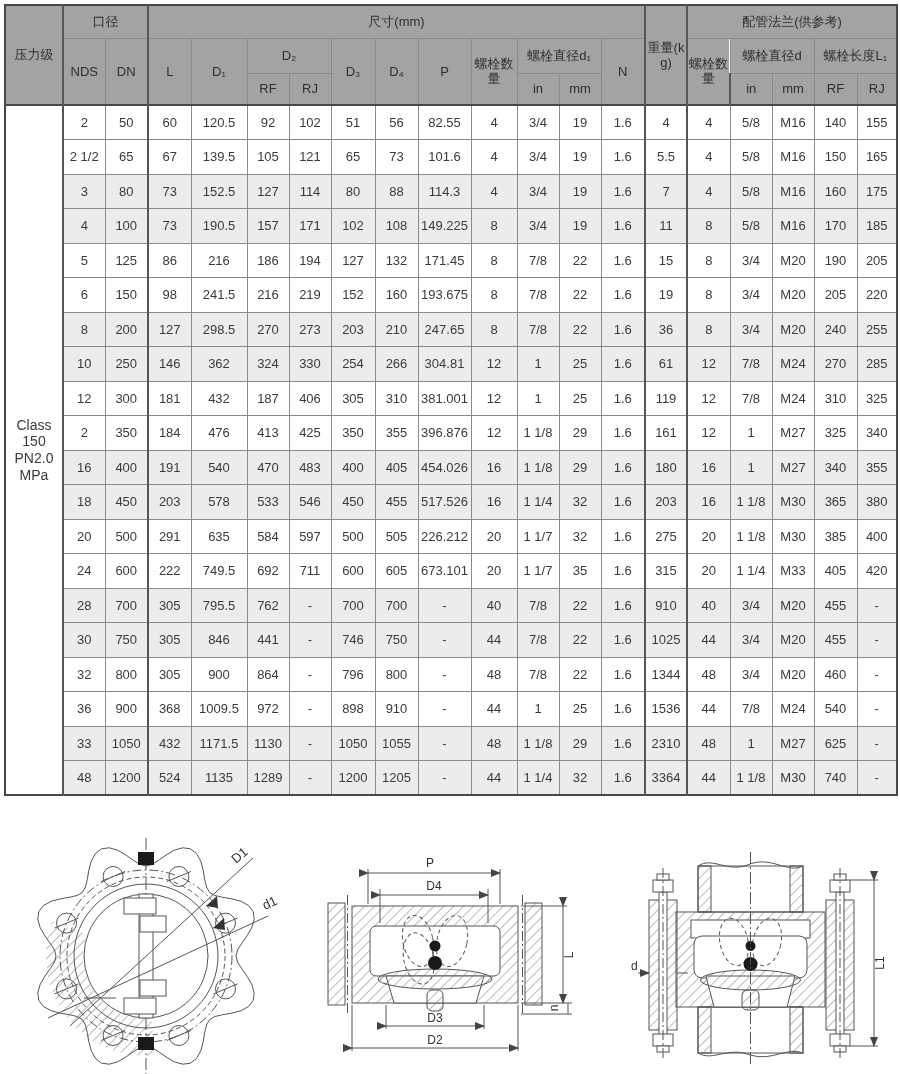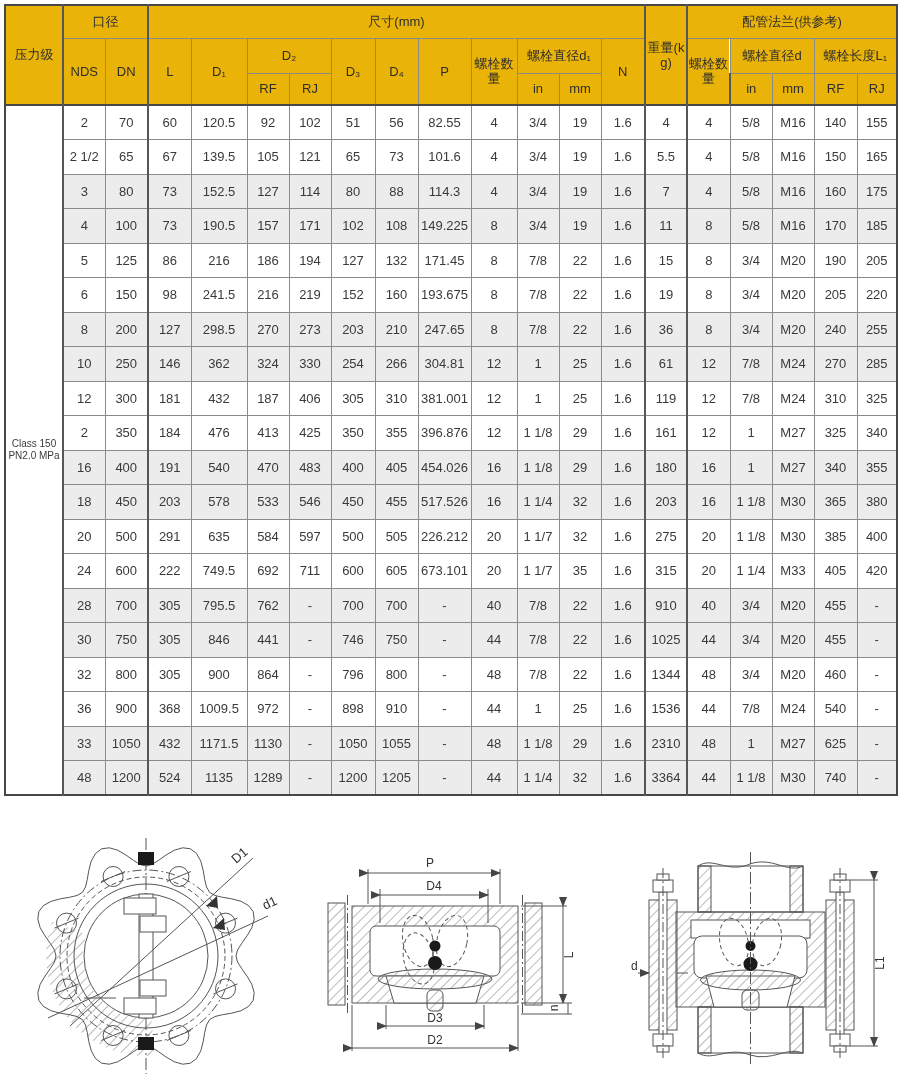--- a/index.html
+++ b/index.html
@@ -11,26 +11,26 @@
   table.spec{
     position:absolute;left:4px;top:4px;width:892px;
     border-collapse:collapse;table-layout:fixed;
     font-size:13px;color:#3a3a3a;
     border:2px solid #474747;
   }
   table.spec th,table.spec td{
     border:1px solid #8a8a8a;text-align:center;vertical-align:middle;
     padding:0 1px;overflow:hidden;line-height:1.18;font-weight:normal;
   }
-  table.spec thead th{background:#eab308;color:#2e2e2e;}
+  table.spec thead th{background:#a3a3a3;color:#2e2e2e;}
   table.spec thead{border-bottom:2px solid #474747;}
   tr.hr1{height:33px;} tr.hr2{height:35px;} tr.hr3{height:32px;}
   tbody tr{height:34.5px;background:#fff;}
   tbody tr.alt td{background:#ececec;}
-  td.pressure-cell,tbody tr.alt td.pressure-cell{background:#fff;font-size:10px;line-height:1.25;}
+  td.pressure-cell,tbody tr.alt td.pressure-cell{background:#fff;font-size:14px;line-height:1.25;}
   .bl{border-left:2px solid #565656 !important;}
   .br{border-right:2px solid #565656 !important;}
   .wrapcell{word-break:break-all;}
   
   .fig{position:absolute;}
   svg text{font-family:"Liberation Sans","DejaVu Sans",sans-serif;font-size:13px;fill:#333;}
   svg .dimtxt{font-size:12px;}
 </style>
 </head>
 <body>
@@ -90,21 +90,21 @@
       <th class="bl">in</th>
       <th>mm</th>
       <th>RF</th>
       <th>RJ</th>
     </tr>
   </thead>
   <tbody>
       <tr>
         <td rowspan="20" class="pressure-cell br">Class 150 PN2.0 MPa</td>
         <td class="bl">2</td>
-        <td>70</td>
+        <td>50</td>
         <td class="bl">60</td>
         <td>120.5</td>
         <td>92</td>
         <td>102</td>
         <td>51</td>
         <td>56</td>
         <td>82.55</td>
         <td>4</td>
         <td>3/4</td>
         <td>19</td>

